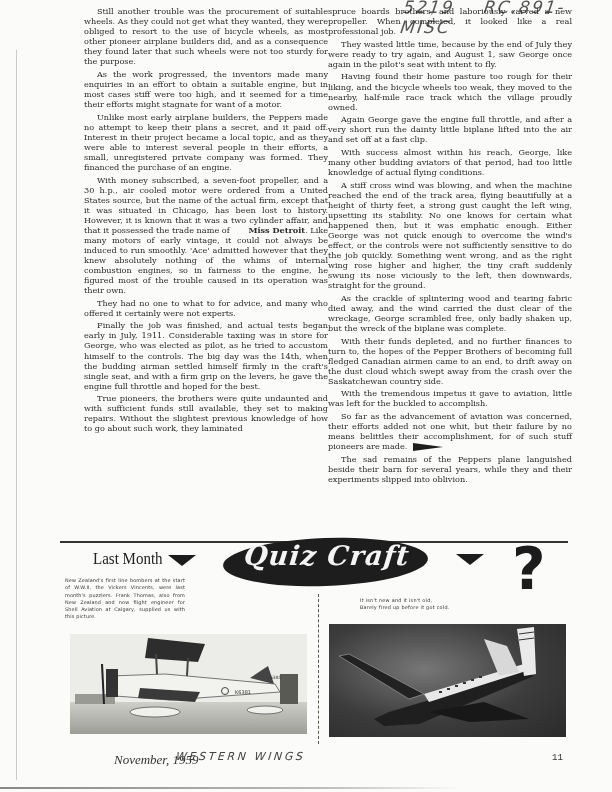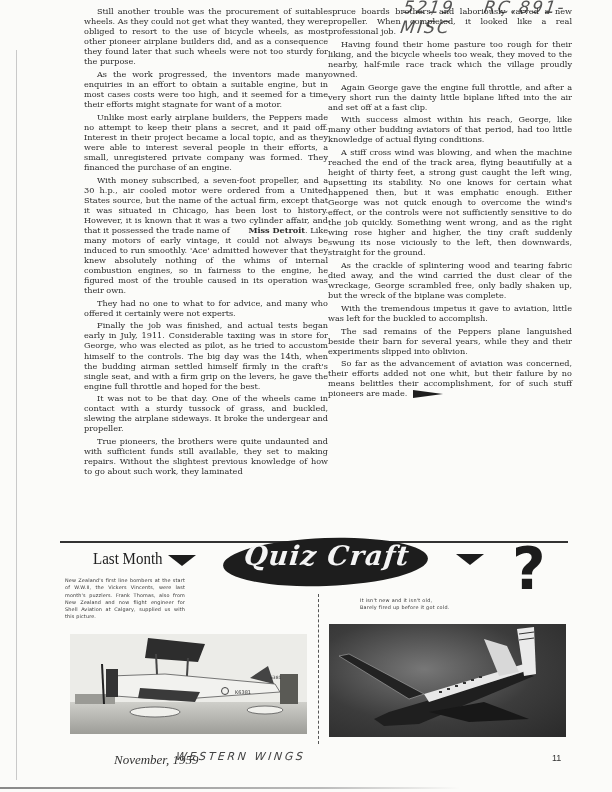--- a/index.html
+++ b/index.html
@@ -100,54 +100,55 @@
     position: absolute; left: 68px; top: 752px;
     font-family: "Liberation Serif", serif; font-style: italic; font-size: 13px; color: #333; margin-left: 46px;
   }
   .footer-mag {
     position: absolute; left: 176px; top: 750px;
     font-family: "DejaVu Sans", sans-serif; font-size: 11px; color: #444;
     letter-spacing: 2.6px; font-style: italic; font-weight: 300; transform: skewX(-6deg);
   }
   .footer-page {
     position: absolute; left: 552px; top: 753px;
-    font-family: Liberation Sans, sans-serif; font-size: 9px; color: #333;
+    font-family: Liberation Mono, monospace; font-size: 9px; color: #333;
   }
 </style>
 </head>
 <body>
 
 <div class="margin-line"></div>
 
 <div class="handwritten">
   <span class="a">5219</span>
   <span>RC.891-MISC</span>
 </div>
 
 <div class="col left">
   <p>Still another trouble was the procurement of suitable wheels. As they could not get what they wanted, they were obliged to resort to the use of bicycle wheels, as most other pioneer airplane builders did, and as a consequence they found later that such wheels were not too sturdy for the purpose.</p>
-  <p>As the work progressed, the inventors made many enquiries in an effort to obtain a suitable engine, but in most cases costs were too high, and it seemed for a time their efforts might stagnate for want of a motor.</p>
+  <p>As the work progressed, the inventors made many enquiries in an effort to obtain a suitable engine, but in most cases stiff were too high, and it seemed for a time their efforts might stagnate for want of a motor.</p>
   <p>Unlike most early airplane builders, the Peppers made no attempt to keep their plans a secret, and it paid off. Interest in their project became a local topic, and as they were able to interest several people in their efforts, a small, unregistered private company was formed. They financed the purchase of an engine.</p>
   <p><span>With money subscribed, a seven-foot propeller, and a 30 h.p., air cooled motor were ordered from a United States source, but the name of the actual firm, except that it was situated in Chicago, has been lost to history. However, it is known that it was a two cylinder affair, and that it possessed the trade name of </span><b>Miss Detroit</b><span>. Like many motors of early vintage, it could not always be induced to run smoothly. 'Ace' admitted however that they knew absolutely nothing of the whims of internal combustion engines, so in fairness to the engine, he figured most of the trouble caused in its operation was their own.</span></p>
   <p>They had no one to what to for advice, and many who offered it certainly were not experts.</p>
   <p>Finally the job was finished, and actual tests began early in July, 1911. Considerable taxiing was in store for George, who was elected as pilot, as he tried to accustom himself to the controls. The big day was the 14th, when the budding airman settled himself firmly in the craft's single seat, and with a firm grip on the levers, he gave the engine full throttle and hoped for the best.</p>
-  <p>It was not to be that day. One of the wheels came in contact with a sturdy tussock of grass, and buckled, slewing the airplane sideways. It broke the undergear and propeller.</p>
   <p>True pioneers, the brothers were quite undaunted and with sufficient funds still available, they set to making repairs. Without the slightest previous knowledge of how to go about such work, they laminated</p>
 </div>
 
 <div class="col right">
   <p class="cont">spruce boards brothers, and laboriously carved a new propeller. When completed, it looked like a real professional job.</p>
+  <p>They wasted little time, because by the end of July they were ready to try again, and August 1, saw George once again in the pilot's seat with intent to fly.</p>
   <p>Having found their home pasture too rough for their liking, and the bicycle wheels too weak, they moved to the nearby, half-mile race track which the village proudly owned.</p>
   <p>Again George gave the engine full throttle, and after a very short run the dainty little biplane lifted into the air and set off at a fast clip.</p>
   <p>With success almost within his reach, George, like many other budding aviators of that period, had too little knowledge of actual flying conditions.</p>
   <p>A stiff cross wind was blowing, and when the machine reached the end of the track area, flying beautifully at a height of thirty feet, a strong gust caught the left wing, upsetting its stability. No one knows for certain what happened then, but it was emphatic enough. Either George was not quick enough to overcome the wind's effect, or the controls were not sufficiently sensitive to do the job quickly. Something went wrong, and as the right wing rose higher and higher, the tiny craft suddenly swung its nose viciously to the left, then downwards, straight for the ground.</p>
   <p>As the crackle of splintering wood and tearing fabric died away, and the wind carried the dust clear of the wreckage, George scrambled free, only badly shaken up, but the wreck of the biplane was complete.</p>
+  <p>With their funds depleted, and no further finances to turn to, the hopes of the Pepper Brothers of becoming full fledged Canadian airmen came to an end, to drift away on the dust cloud which swept away from the crash over the Saskatchewan country side.</p>
   <p>With the tremendous impetus it gave to aviation, little was left for the buckled to accomplish.</p>
+  <p><span>So far as the advancement of aviation was concerned, their efforts added not one whit, but their failure by no means belittles their accomplishment, for of such stuff pioneers are made.</span><span class="end-arrow"></span></p>
   <p>The sad remains of the Peppers plane languished beside their barn for several years, while they and their experiments slipped into oblivion.</p>
-  <p><span>So far as the advancement of aviation was concerned, their efforts added not one whit, but their failure by no means belittles their accomplishment, for of such stuff pioneers are made.</span><span class="end-arrow"></span></p>
 </div>
 
 <div class="quiz-rule"></div>
 <div class="last-month">Last Month</div>
 <div class="tri t1"></div>
 <div class="quiz-blob"></div>
 <div class="quiz-title">Quiz Craft</div>
 <div class="tri t2"></div>
 <div class="qmark">?</div>
 

